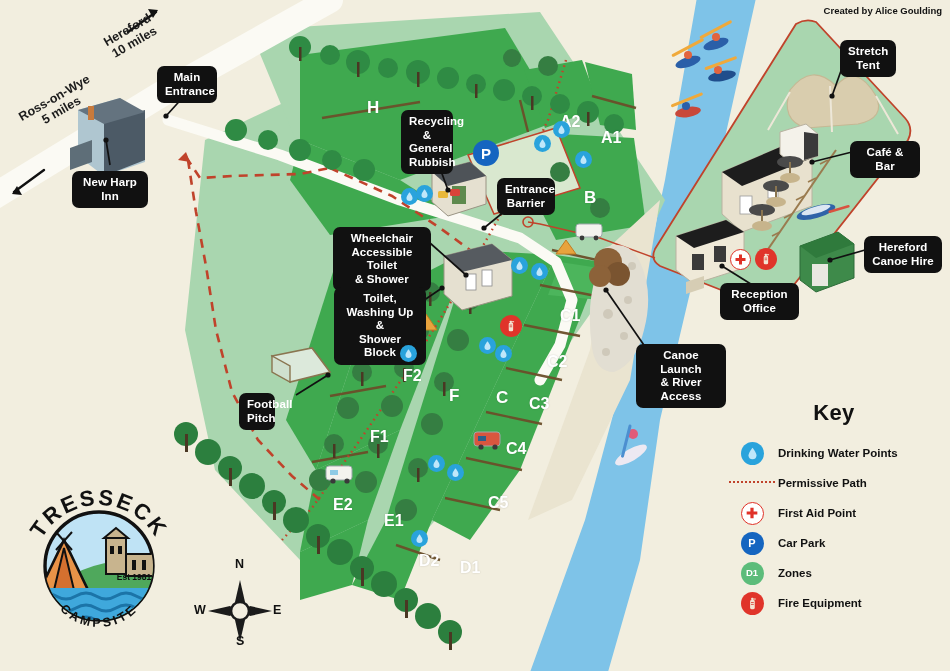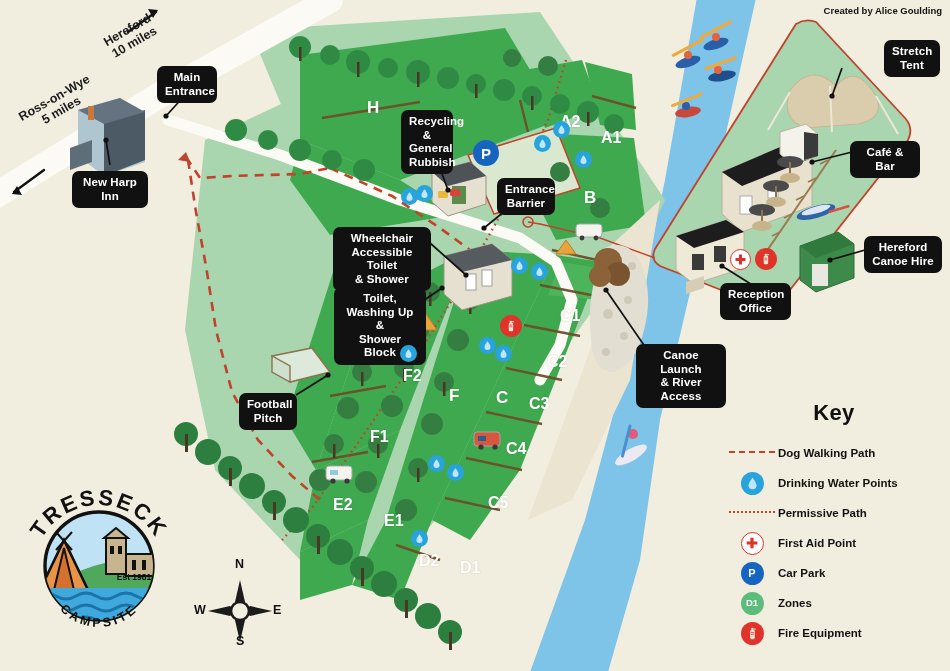--- a/index.html
+++ b/index.html
@@ -460,30 +460,30 @@
 &amp; General
 Rubbish</div>
   <div class="callout" style="left:497px;top:178px;width:58px;">Entrance
 Barrier</div>
   <div class="callout" style="left:333px;top:227px;width:98px;">Wheelchair
 Accessible Toilet
 &amp; Shower</div>
   <div class="callout" style="left:334px;top:287px;width:92px;">Toilet,
 Washing Up &amp;
 Shower Block</div>
-  <div class="callout" style="left:239px;top:393px;width:58px;">Football
+  <div class="callout" style="left:239px;top:393px;width:36px;">Football
 Pitch</div>
   <div class="callout" style="left:636px;top:344px;width:90px;">Canoe Launch
 &amp; River Access</div>
-  <div class="callout" style="left:840px;top:40px;width:56px;margin-left:44px;">Stretch
+  <div class="callout" style="left:840px;top:40px;width:56px;">Stretch
 Tent</div>
   <div class="callout" style="left:850px;top:141px;width:70px;">Café &amp; Bar</div>
   <div class="callout" style="left:864px;top:236px;width:78px;">Hereford
 Canoe Hire</div>
-  <div class="callout" style="left:720px;top:283px;width:71px;">Reception
+  <div class="callout" style="left:720px;top:283px;width:79px;">Reception
 Office</div>
 
   <div class="zone big" style="left:367px;top:98px;">H</div>
   <div class="zone" style="left:560px;top:113px;">A2</div>
   <div class="zone" style="left:601px;top:129px;">A1</div>
   <div class="zone big" style="left:584px;top:188px;">B</div>
   <div class="zone" style="left:560px;top:307px;">C1</div>
   <div class="zone" style="left:547px;top:353px;">C2</div>
   <div class="zone" style="left:529px;top:395px;">C3</div>
   <div class="zone" style="left:506px;top:440px;">C4</div>
@@ -647,26 +647,20 @@
       <text font-family="Liberation Sans, sans-serif" font-size="12.5" font-weight="700" fill="#111" letter-spacing="3">
         <textPath href="#arcBot" startOffset="50%" text-anchor="middle" id="logoTypeTP">CAMPSITE</textPath>
       </text>
       <text x="112" y="92" font-family="Liberation Sans, sans-serif" font-size="8.5" font-weight="700" fill="#111" text-anchor="middle" id="logoEstTP">Est 1981</text>
     </svg>
   </div>
 
   <div id="key">
     <div class="ktitle">Key</div>
     <div id="key-rows">
-        <div class="krow">
-          <div class="kicon">
-            <div class="kline dash"></div>
-          </div>
-          <div class="klabel">Dog Walking Path</div>
-        </div>
         <div class="krow">
           <div class="kicon">
             <div class="cbadge" style="background: rgb(41, 163, 220);">
               <svg viewBox="0 0 24 24" width="17" height="17">
                 <path d="M12 4 C12 4 6.4 11 6.4 14.6 A5.6 5.6 0 0 0 17.6 14.6 C17.6 11 12 4 12 4 Z" fill="#BFE7FA"></path>
               </svg>
             </div>
           </div>
           <div class="klabel">Drinking Water Points</div>
         </div>

